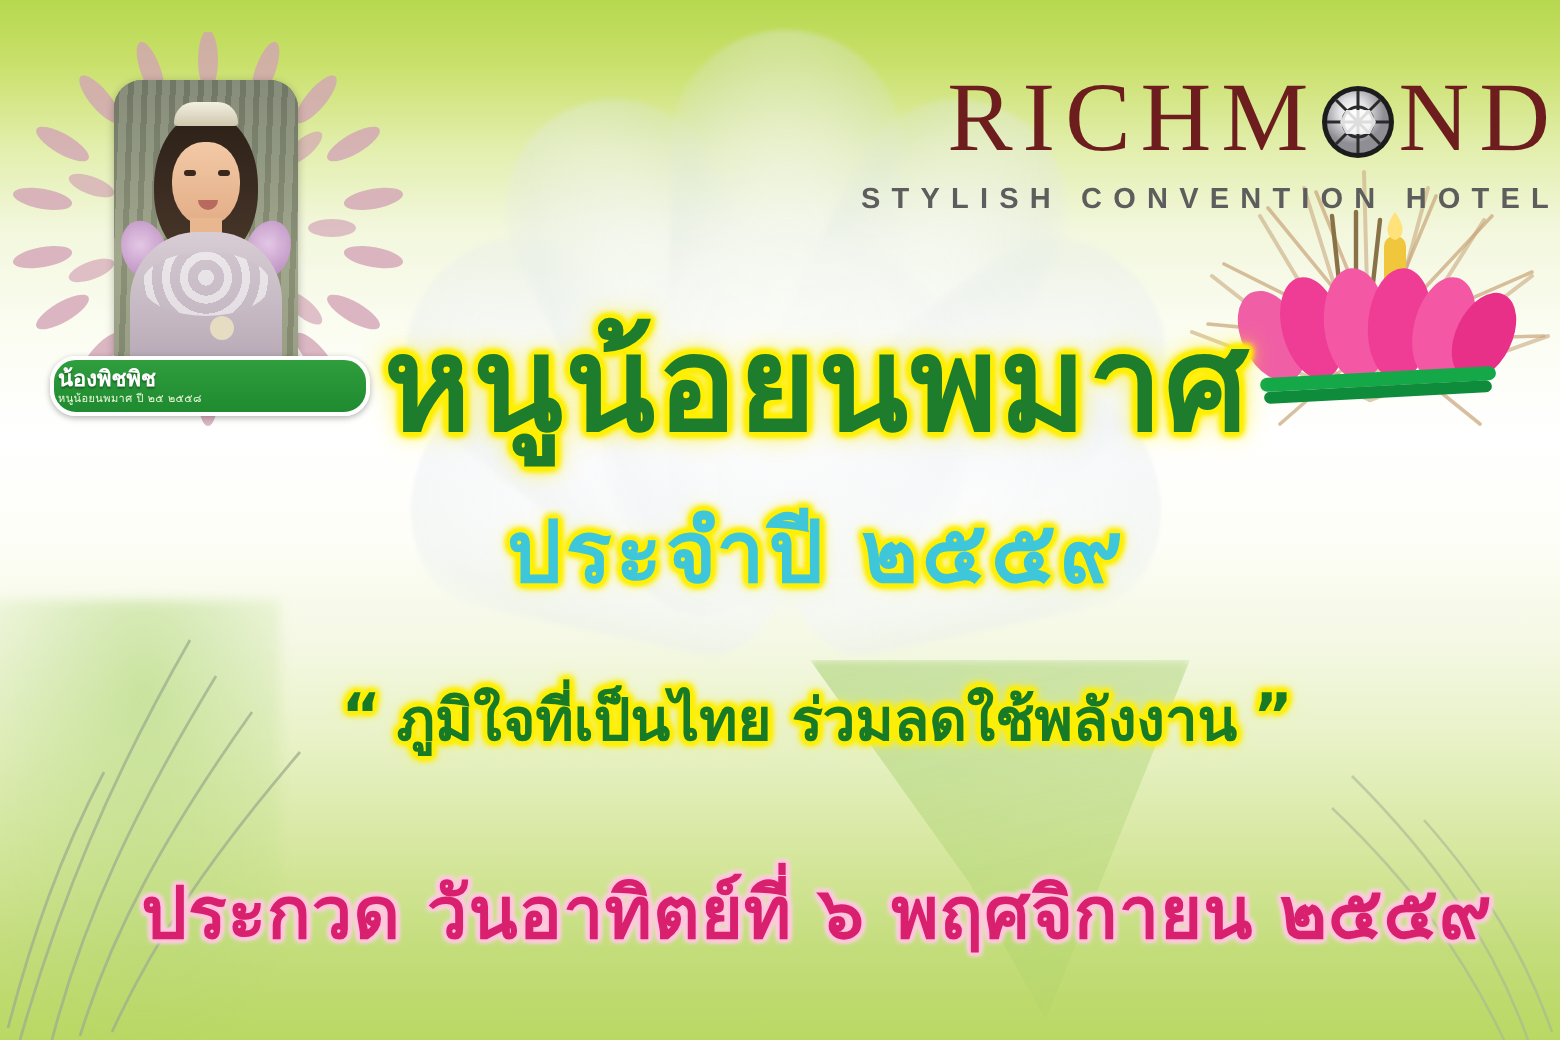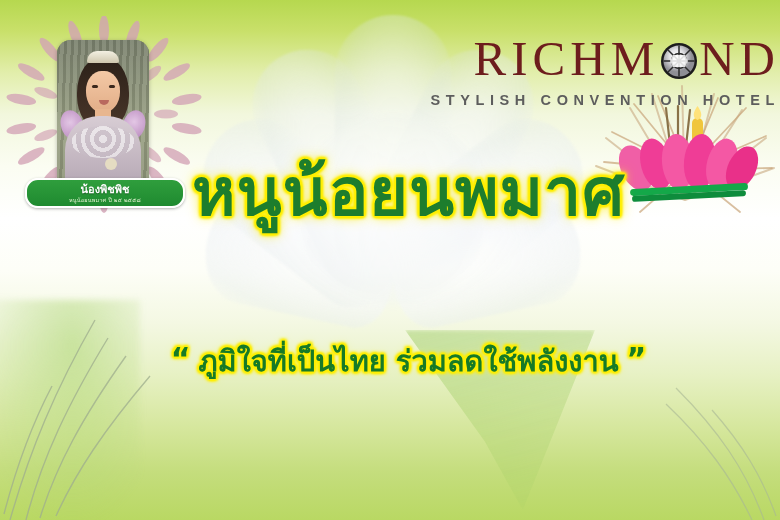--- a/index.html
+++ b/index.html
@@ -135,21 +135,21 @@
     opacity:.95;
   }
   .ph-flower.l{left:4px;top:70px;transform:rotate(-18deg);}
   .ph-flower.r{left:66px;top:70px;transform:rotate(18deg);}
   .ph-belt{position:absolute;left:48px;top:118px;width:12px;height:12px;border-radius:50%;background:#e5dcc2;}
 
   .name-badge{
     position:absolute;left:5px;top:150px;width:152px;
     background:linear-gradient(180deg,#2f9e3d,#1f8a30);
     border:2px solid #fff;border-radius:13px;
-    padding:4px 2px 3px;text-align:center;
+    padding:4px 2px 3px;
     box-shadow:0 1px 3px rgba(0,0,0,.3);
   }
   .name-badge .nm{
     display:block;color:#fff;font-size:11px;line-height:1.05;font-weight:700;
     text-shadow:0 1px 1px rgba(0,0,0,.35);
   }
   .name-badge .sm{
     display:block;color:#eaf6d8;font-size:5.5px;line-height:1.2;margin-top:1px;
     letter-spacing:.2px;
   }
@@ -421,18 +421,20 @@
       <ellipse cx="142" cy="76" rx="14" ry="23" fill="#e93089" transform="rotate(26 142 76)"></ellipse>
     </g>
     <g>
       <rect x="30" y="94" width="118" height="7" rx="3.5" fill="#14a849" transform="rotate(-3 89 97)"></rect>
       <rect x="32" y="101" width="114" height="6" rx="3" fill="#0e8c3c" transform="rotate(-3 89 104)"></rect>
     </g>
   </svg>
 
   <div class="texts">
     <div class="th title-main">หนูน้อยนพมาศ</div>
+    <div class="th title-year">ประจำปี ๒๕๕๙</div>
     <div class="th slogan">
       <span class="q">“</span><span>ภูมิใจที่เป็นไทย ร่วมลดใช้พลังงาน</span><span class="q">”</span>
     </div>
+    <div class="th date-line">ประกวด วันอาทิตย์ที่ ๖ พฤศจิกายน ๒๕๕๙</div>
   </div>
 
 </div>
 
 </body></html>

